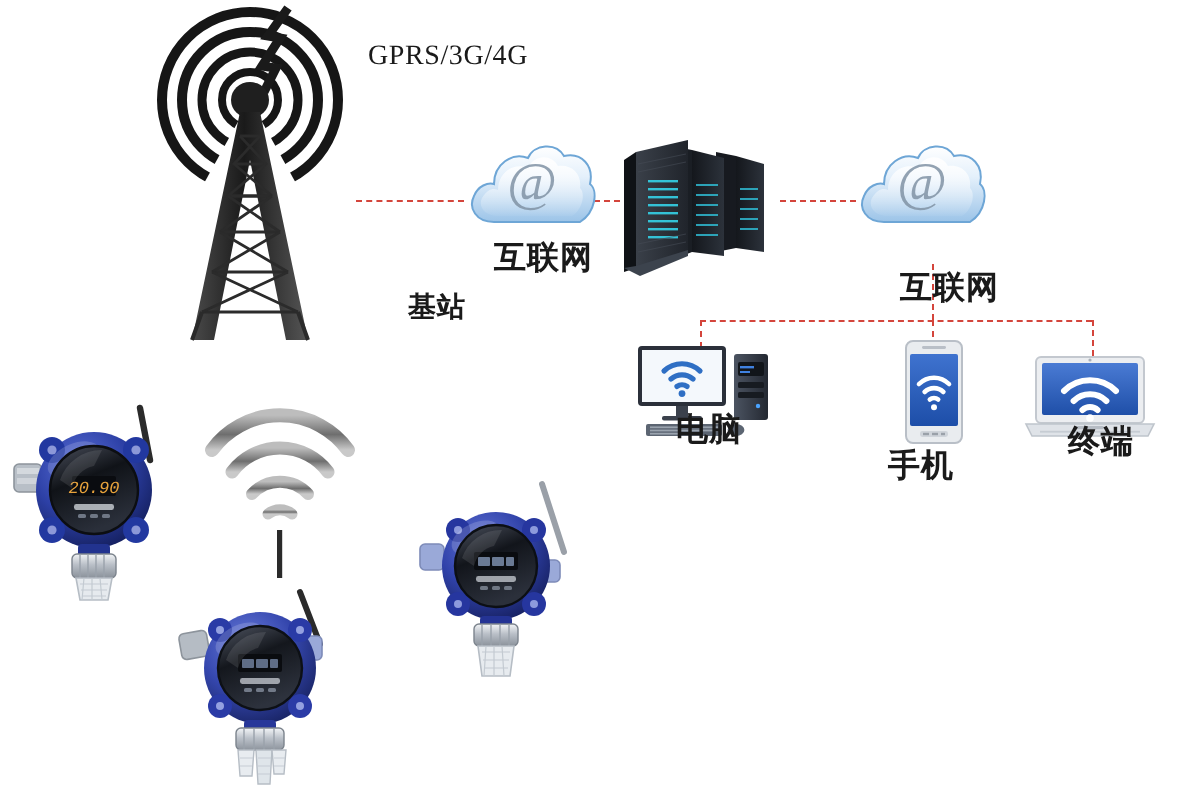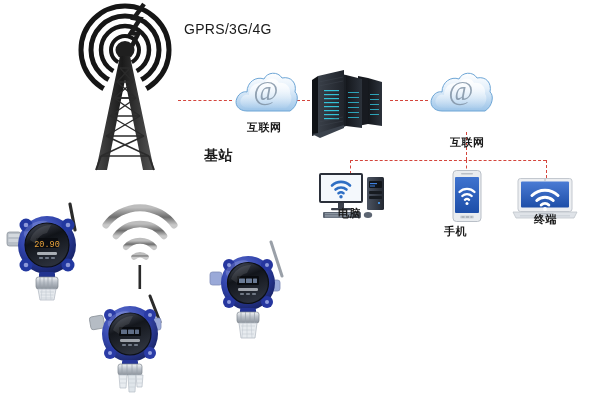--- a/index.html
+++ b/index.html
@@ -17,23 +17,23 @@
     font-family: "Liberation Sans", "DejaVu Sans", sans-serif;
   }
 
   
   .label {
     position: absolute;
     color: #1a1a1a;
     font-weight: bold;
     white-space: nowrap;
     line-height: 1;
-    font-family: Liberation Sans, sans-serif;
+    font-family: Liberation Serif, serif;
   }
-  .label-cn { font-size: 11px; letter-spacing: 0.5px; }
+  .label-cn { font-size: 16px; letter-spacing: 0.5px; }
   .label-lat { font-size: 14px; font-weight: normal; letter-spacing: .3px; }
 
   
   .dash-h {
     position: absolute;
     height: 0;
     border-top: 1.5px dashed #d4453c;
   }
   .dash-v {
     position: absolute;
@@ -50,21 +50,21 @@
   
   .server-wrap { position: absolute; }
 
   
   .wifi-gray { position: absolute; }
 
   
   .device { position: absolute; }
 
   
-  .detector { position: absolute; }
+  .detector { position: absolute; font-style: italic; }
 </style>
 </head>
 <body>
 
 <div id="stage">
 
   <div class="dash-h" style="left:178px; top:100px; width:54px;"></div>
 
   <div class="dash-h" style="left:297px; top:100px; width:18px;"></div>
 

